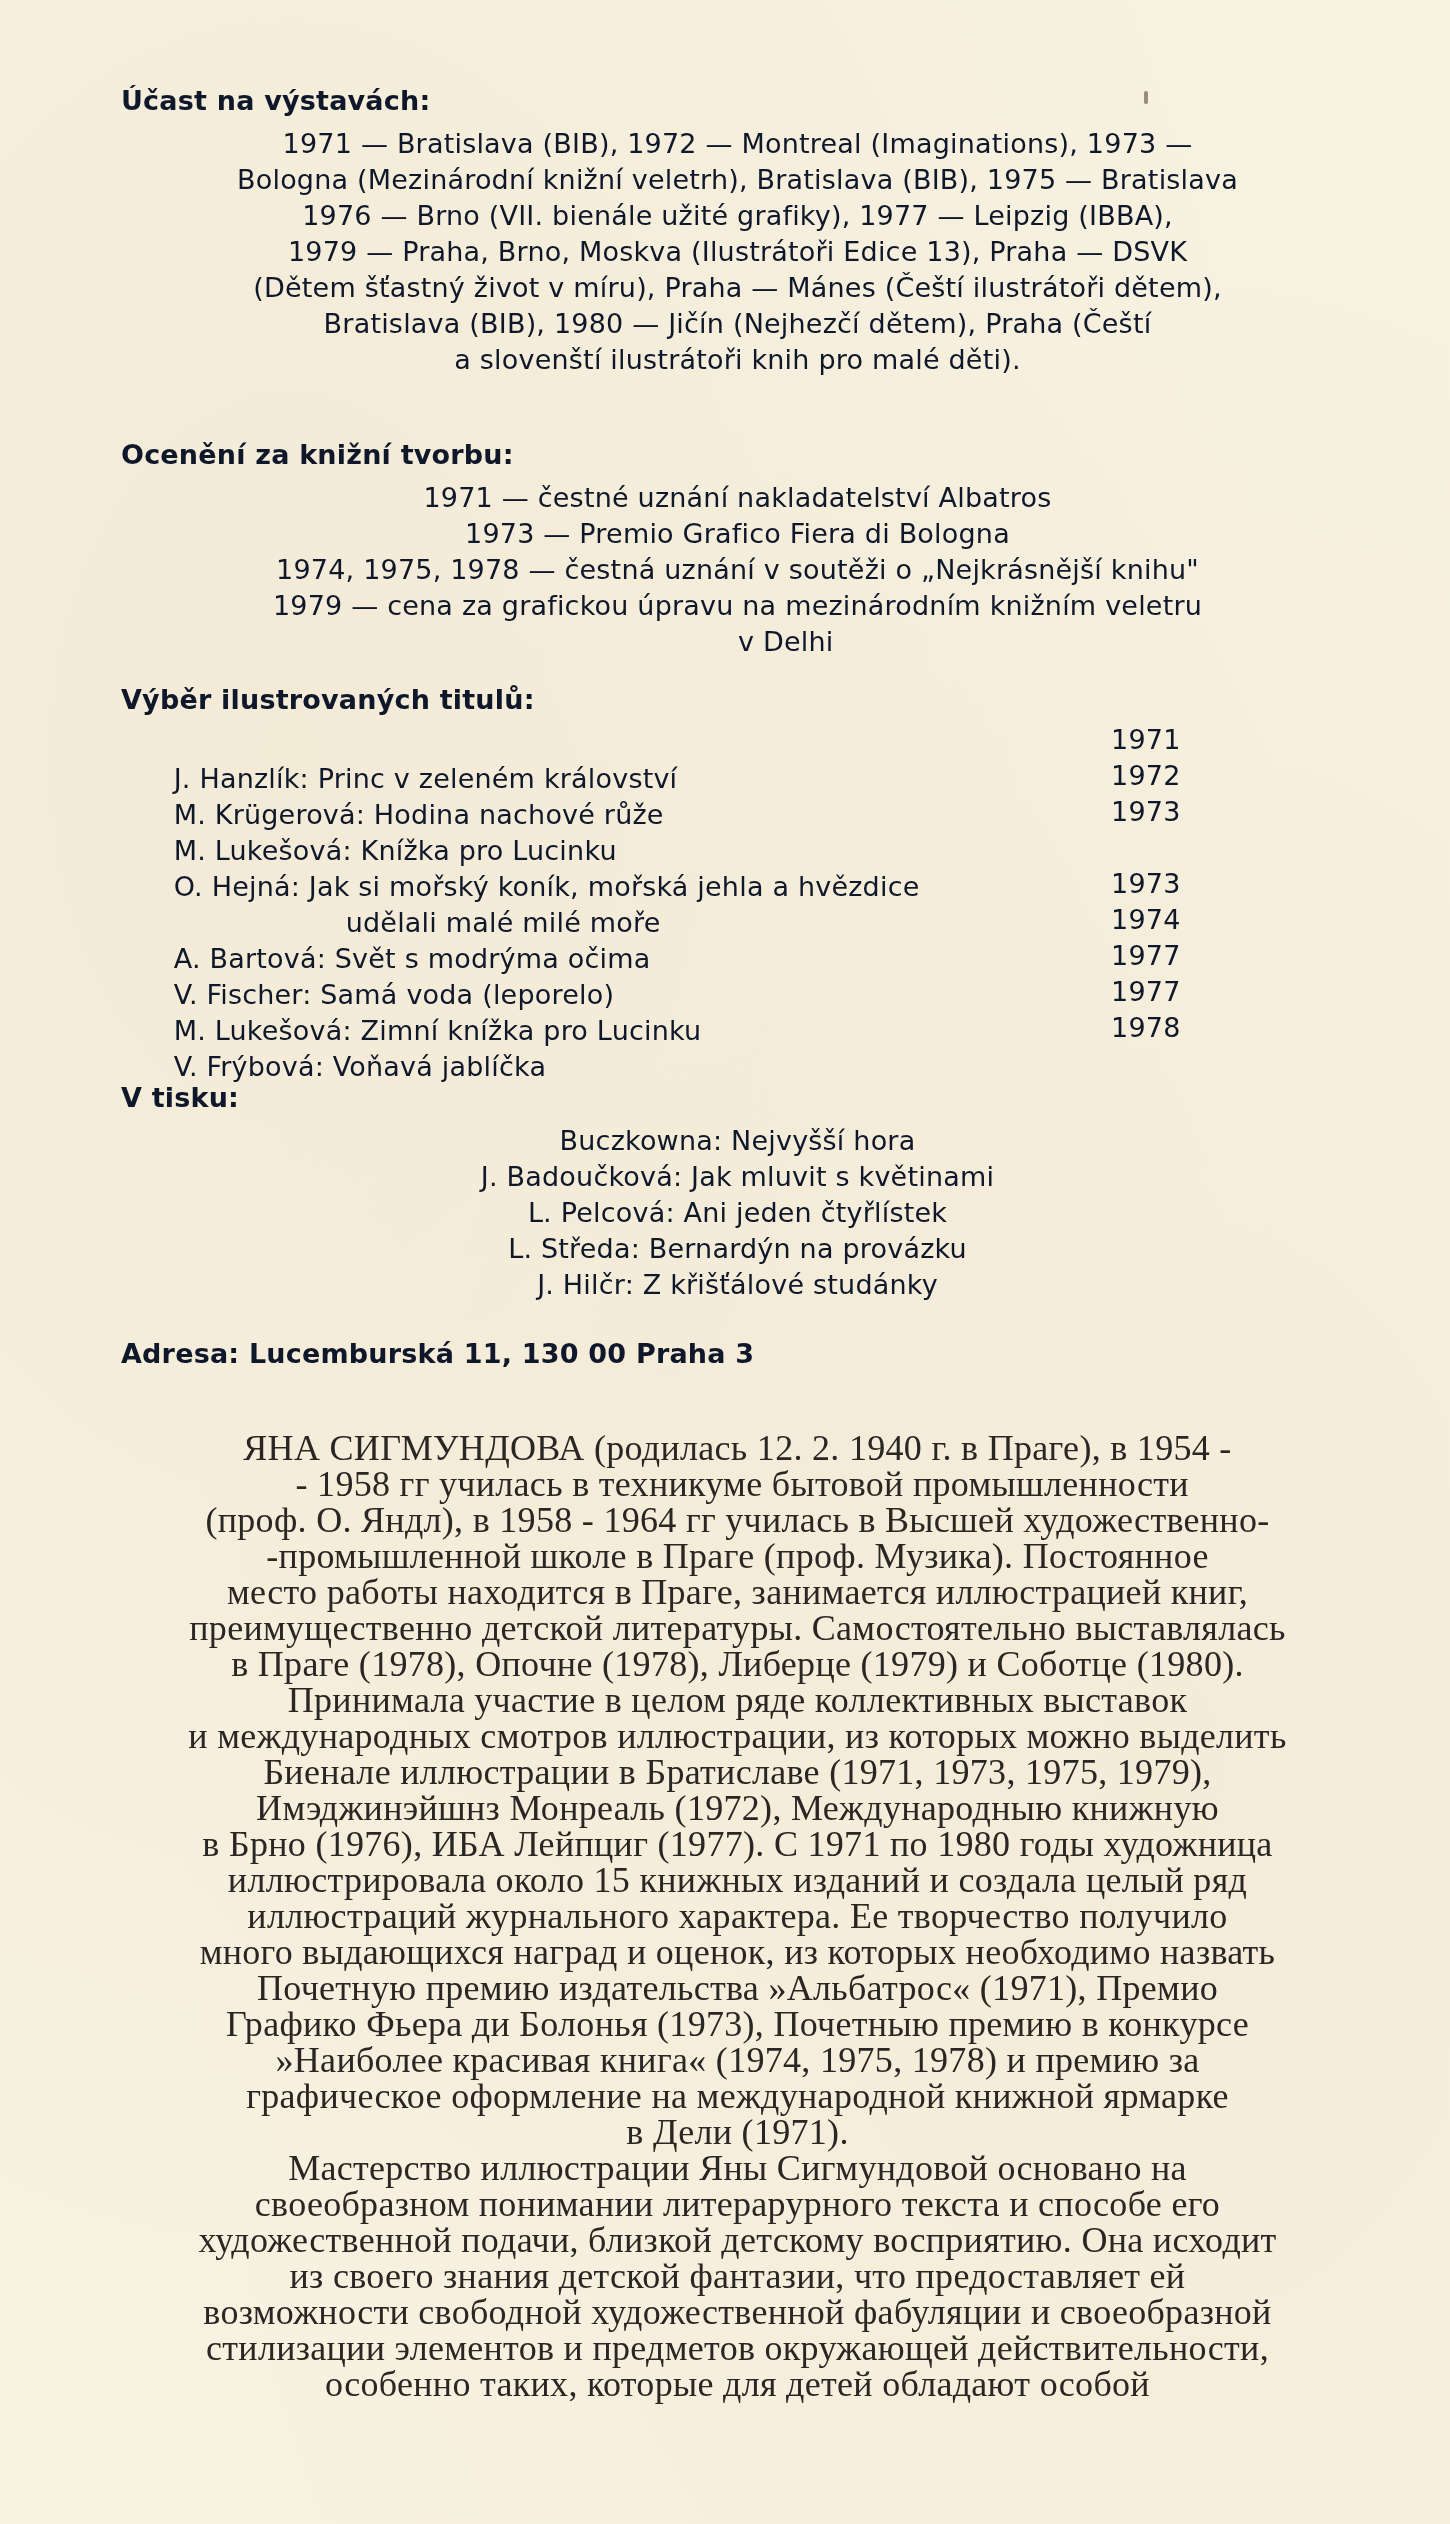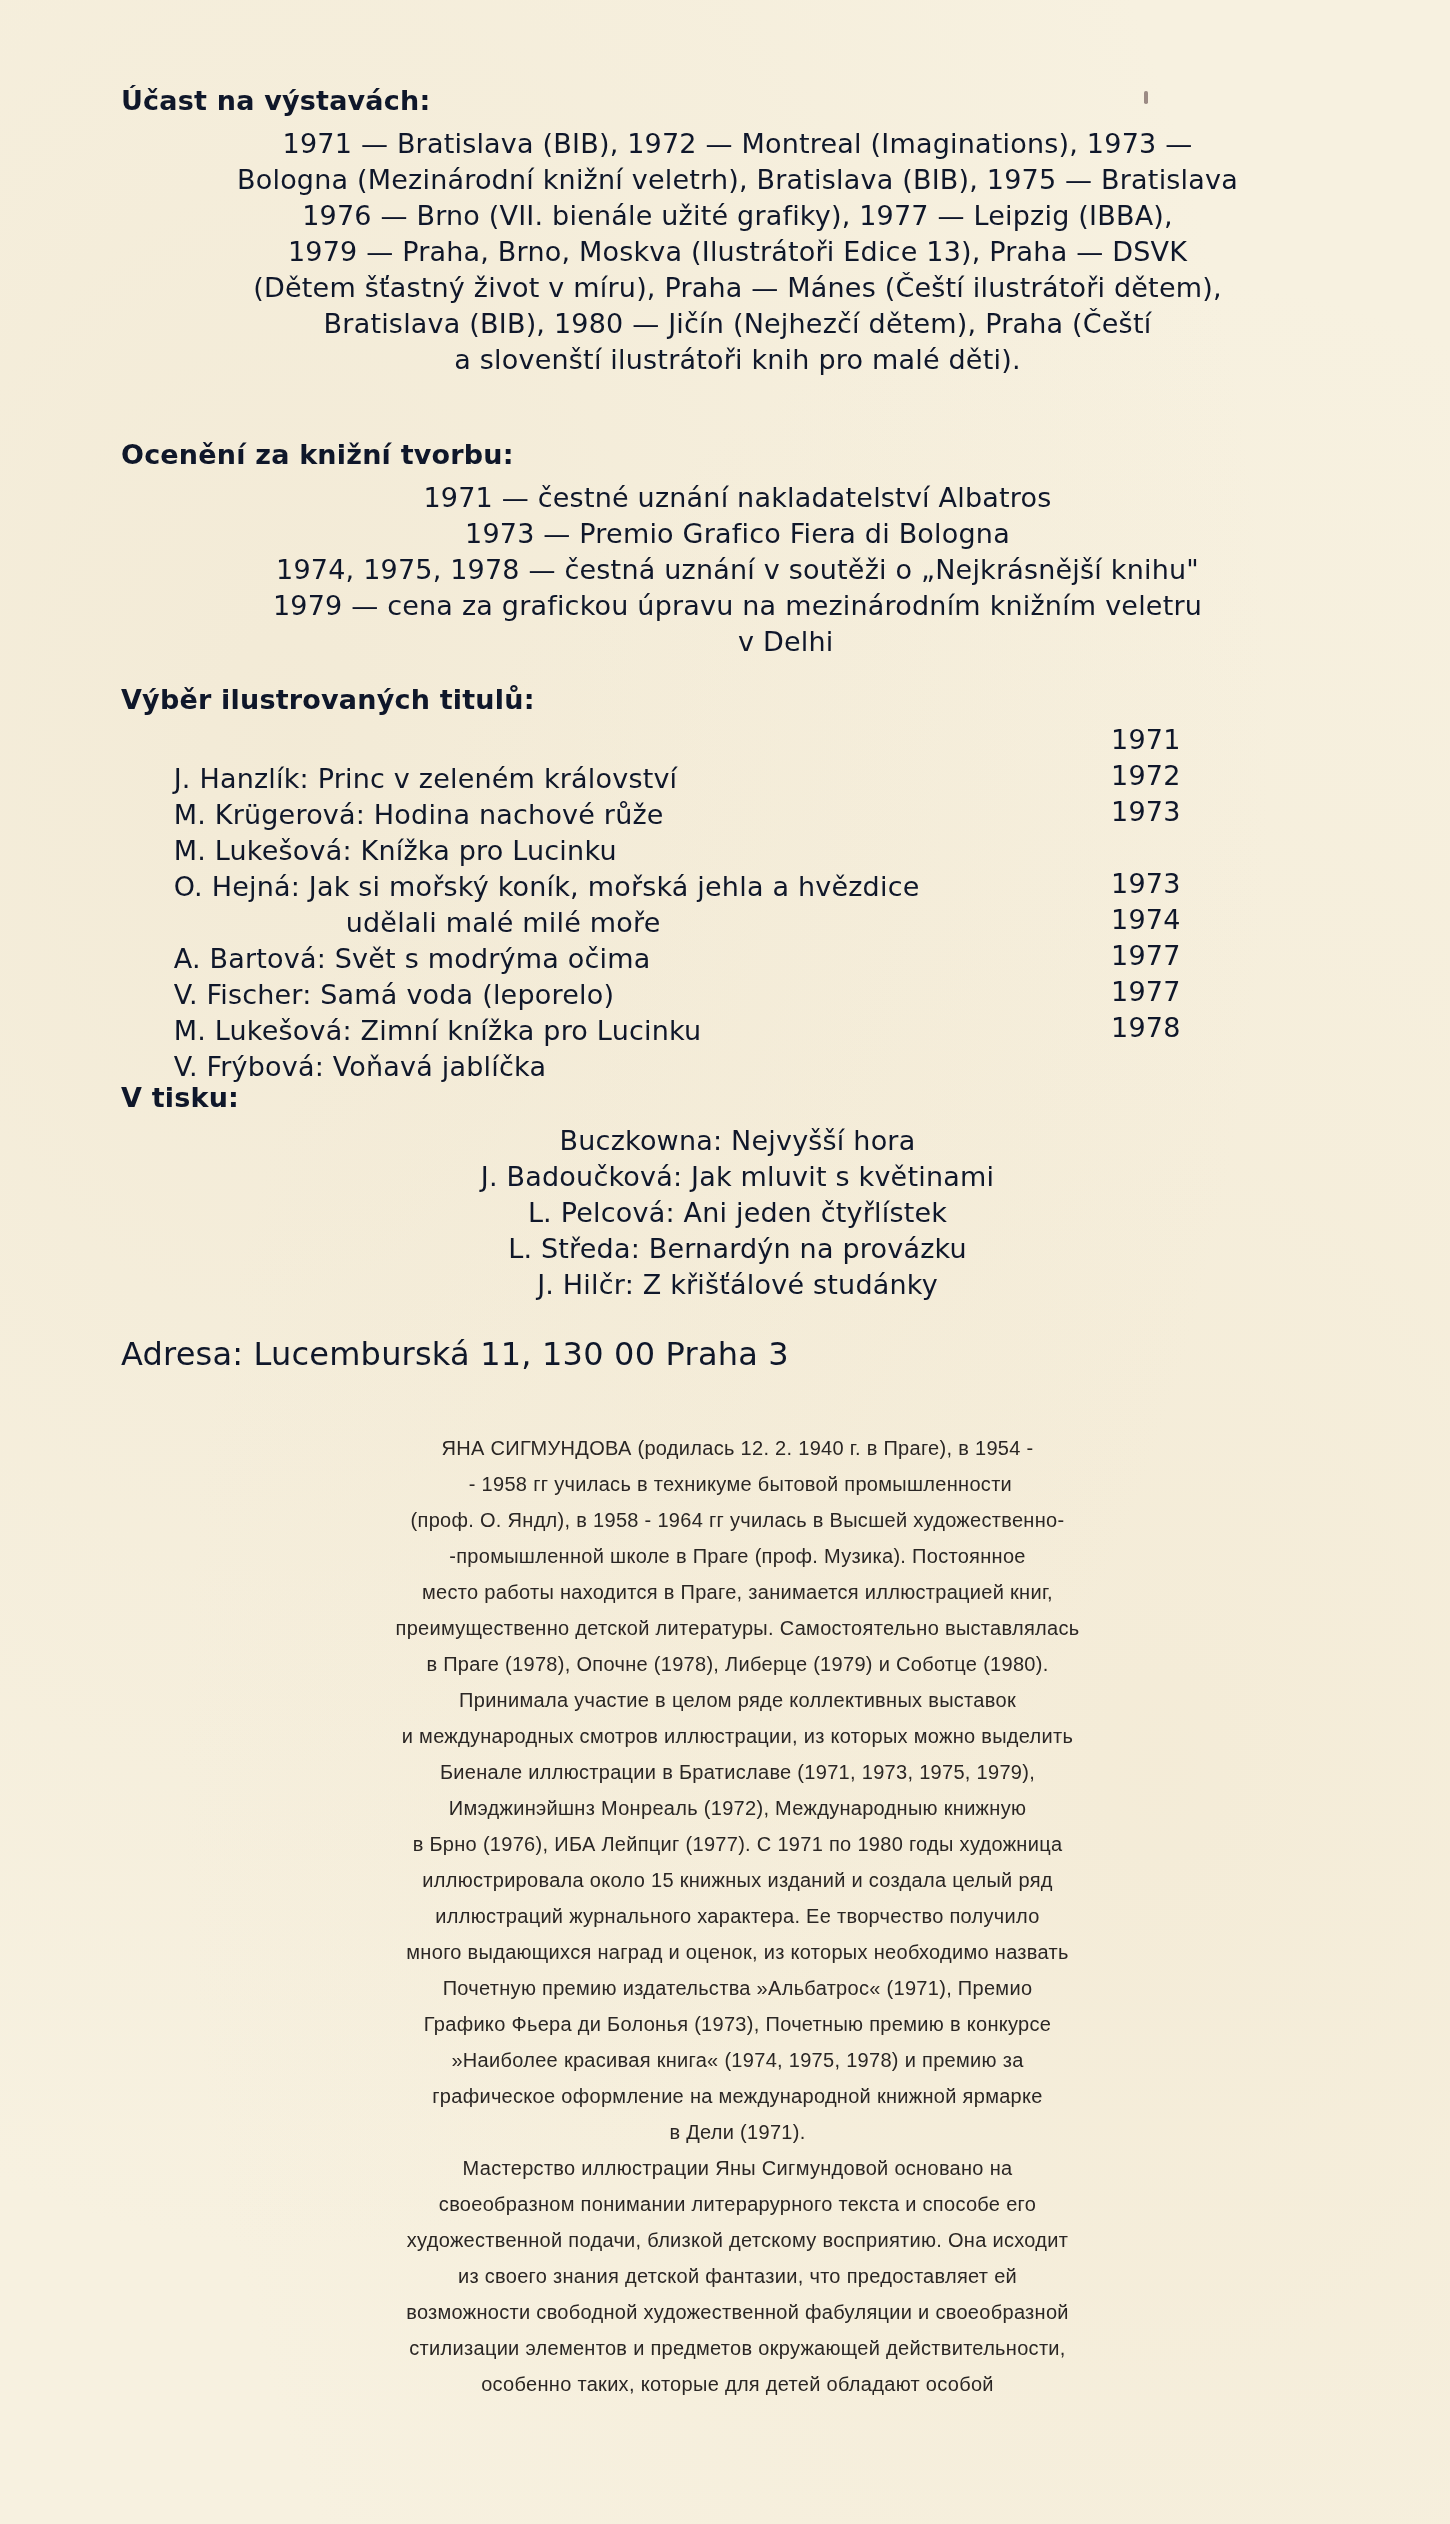--- a/index.html
+++ b/index.html
@@ -55,27 +55,27 @@
   }
   .titles-row .year {
     position: absolute;
     left: 990px;
     top: -3.6px;
   }
   .titles-row.indent .title-text {
     padding-left: 172px;
   }
   .address {
-    font-weight: normal;
-    font-size: 32px;
+    font-weight: bold;
+    font-size: 27px;
     line-height: 36px;
   }
   .russian {
-    font-family: Liberation Sans, sans-serif;
-    font-size: 20px;
+    font-family: Liberation Serif, serif;
+    font-size: 36px;
     color: #2a2624;
     letter-spacing: 0.3px;
   }
   .russian .line { line-height: 36px; }
   .speck {
     position: absolute;
     left: 1144px;
     top: 91px;
     width: 3.6px;
     height: 12.7px;

